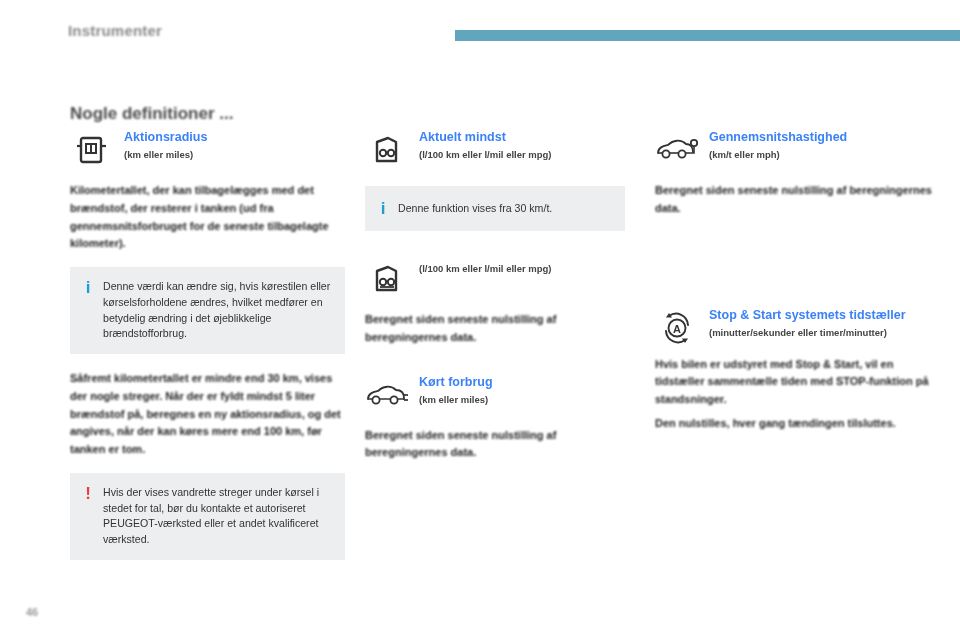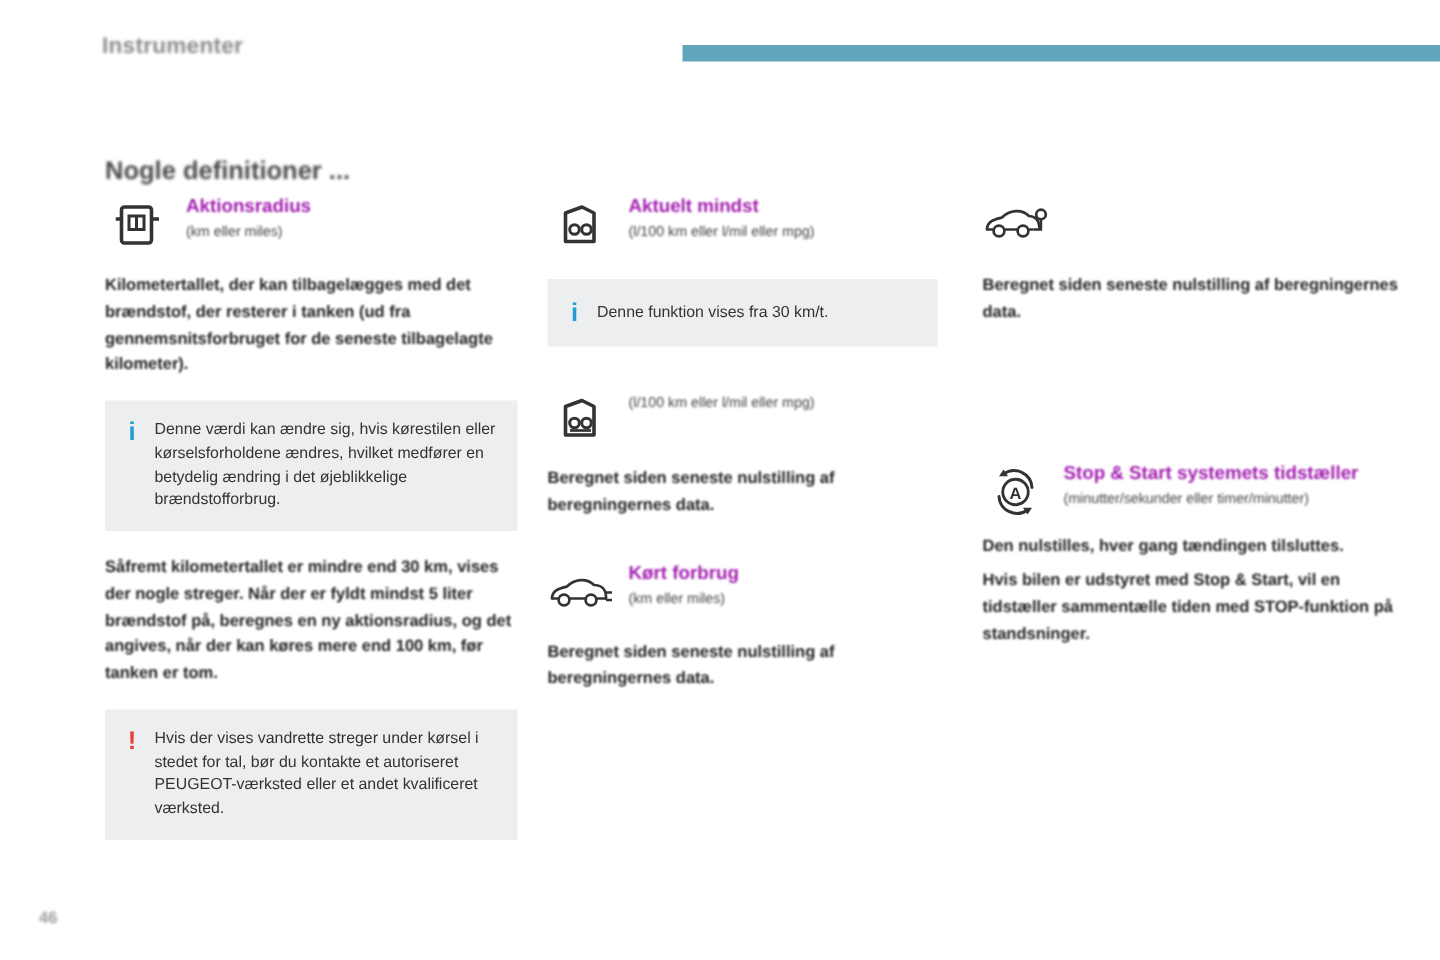--- a/index.html
+++ b/index.html
@@ -59,27 +59,27 @@
   .icon-box {
     flex: 0 0 auto;
     width: 44px; height: 44px;
     display: flex; align-items: center; justify-content: center;
   }
   .icon-box svg { display: block; }
   .item-titles { padding-top: 2px; }
   .item-title {
     font-size: 12.5px;
     font-weight: bold;
-    color: #a21caf;
+    color: #3b82f6;
     line-height: 1.22;
     filter: blur(.75px);
   }
   .item-sub {
     font-size: 9.5px;
-    font-weight: normal;
+    font-weight: bold;
     color: #444444;
     line-height: 1.3;
     margin-top: 4px;
     filter: blur(.75px);
   }
 
   
   .body-bold {
     font-size: 11px;
     font-weight: bold;
@@ -240,20 +240,24 @@
       <div class="icon-box">
         <svg width="44" height="28" viewBox="0 0 44 28">
           <path d="M3 17 C3 11 9 10 13 9 C18 4 26 3 31 8 C35 8 38 11 38 16" fill="none" stroke="#333" stroke-width="1.8" stroke-linecap="round"></path>
           <line x1="3" y1="17" x2="34" y2="17" stroke="#333" stroke-width="1.6"></line>
           <circle cx="11" cy="18" r="3.6" fill="#fff" stroke="#333" stroke-width="1.8"></circle>
           <circle cx="27" cy="18" r="3.6" fill="#fff" stroke="#333" stroke-width="1.8"></circle>
           <circle cx="39" cy="7" r="3.2" fill="none" stroke="#333" stroke-width="1.8"></circle>
           <path d="M39 10 L39 17 L34 17" fill="none" stroke="#333" stroke-width="1.6"></path>
         </svg>
       </div>
+      <div class="item-titles">
+        <div class="item-title">Gennemsnitshastighed</div>
+        <div class="item-sub">(km/t eller mph)</div>
+      </div>
     </div>
 
     <p class="body-bold">Beregnet siden seneste nulstilling af beregningernes data.</p>
 
     <div class="item-head" style="margin-top:88px">
       <div class="icon-box">
         <svg width="34" height="34" viewBox="0 0 34 34">
           <circle cx="17" cy="17" r="8.5" fill="none" stroke="#333" stroke-width="1.9"></circle>
           <text x="17" y="21.5" font-family="Liberation Sans, sans-serif" font-size="11" font-weight="bold" fill="#333" text-anchor="middle">A</text>
           <path d="M28 14 A12 12 0 0 0 9 5" fill="none" stroke="#333" stroke-width="2" stroke-linecap="round"></path>
@@ -261,19 +265,19 @@
           <polygon points="9,2 6,6.5 12,6.5" fill="#333"></polygon>
           <polygon points="25,32 28,27.5 22,27.5" fill="#333"></polygon>
         </svg>
       </div>
       <div class="item-titles">
         <div class="item-title">Stop &amp; Start systemets tidstæller</div>
         <div class="item-sub">(minutter/sekunder eller timer/minutter)</div>
       </div>
     </div>
 
+    <p class="body-bold tight">Hvis bilen er udstyret med Stop &amp; Start, vil en tidstæller sammentælle tiden med STOP-funktion på standsninger.</p>
     <p class="body-bold tight">Den nulstilles, hver gang tændingen tilsluttes.</p>
-    <p class="body-bold tight">Hvis bilen er udstyret med Stop &amp; Start, vil en tidstæller sammentælle tiden med STOP-funktion på standsninger.</p>
   </div>
 
   <div class="page-num">46</div>
 
 </div>
 
 </body></html>

